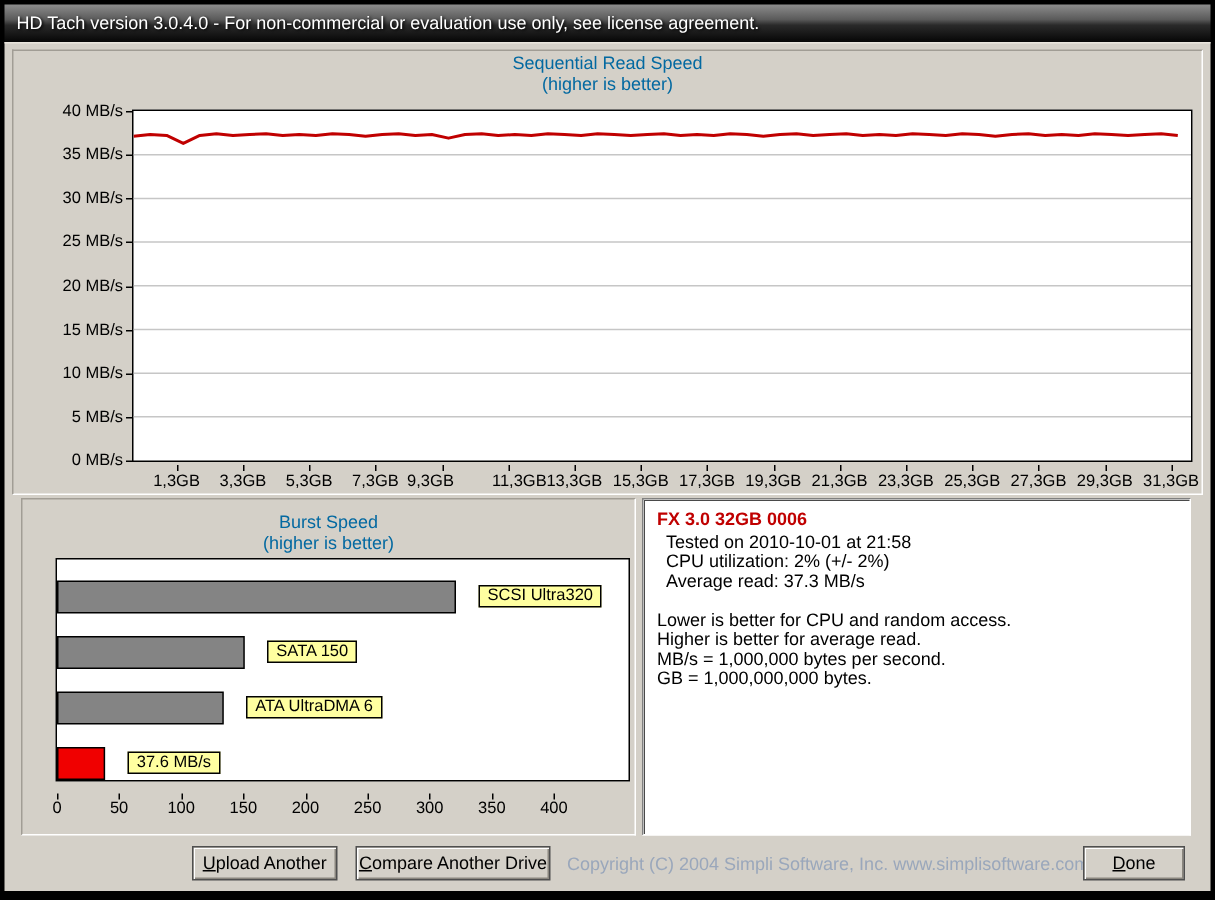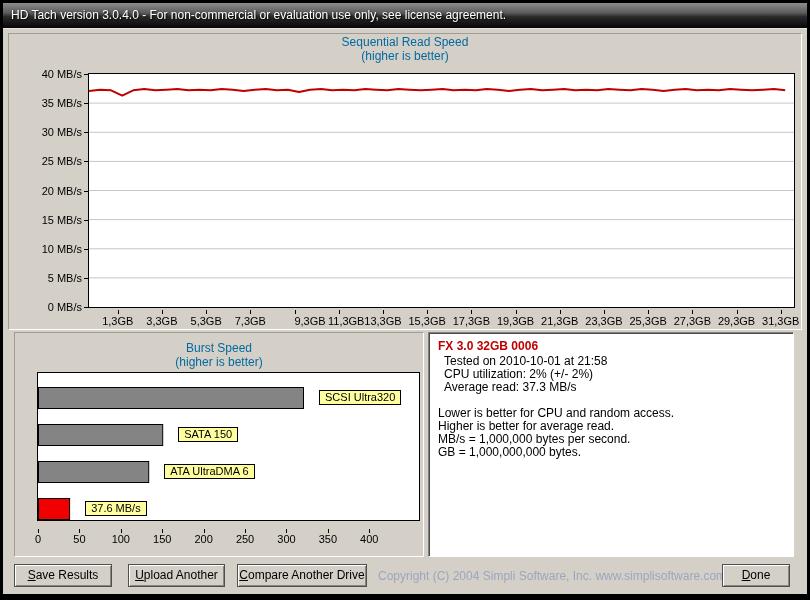--- a/index.html
+++ b/index.html
@@ -144,21 +144,21 @@
         <div class="seq-ylabel" style="top: 34px;">40 MB/s</div>
         <div class="seq-ytick" style="top: 40px;"></div>
         <div class="seq-xlabel" style="left: 78.7304px;">1,3GB</div>
         <div class="seq-xtick" style="left: 108.73px;"></div>
         <div class="seq-xlabel" style="left: 122.931px;">3,3GB</div>
         <div class="seq-xtick" style="left: 152.931px;"></div>
         <div class="seq-xlabel" style="left: 167.132px;">5,3GB</div>
         <div class="seq-xtick" style="left: 197.132px;"></div>
         <div class="seq-xlabel" style="left: 211.332px;">7,3GB</div>
         <div class="seq-xtick" style="left: 241.332px;"></div>
-        <div class="seq-xlabel" style="left: 271px; text-align: center;">9,3GB</div>
+        <div class="seq-xlabel" style="left: 248px; text-align: center;">9,3GB</div>
         <div class="seq-xtick" style="left: 285.533px;"></div>
         <div class="seq-xlabel" style="left: 299.734px; padding-left: 15px;">11,3GB</div>
         <div class="seq-xtick" style="left: 329.734px;"></div>
         <div class="seq-xlabel" style="left: 343.934px;">13,3GB</div>
         <div class="seq-xtick" style="left: 373.934px;"></div>
         <div class="seq-xlabel" style="left: 388.135px;">15,3GB</div>
         <div class="seq-xtick" style="left: 418.135px;"></div>
         <div class="seq-xlabel" style="left: 432.335px;">17,3GB</div>
         <div class="seq-xtick" style="left: 462.335px;"></div>
         <div class="seq-xlabel" style="left: 476.536px;">19,3GB</div>
@@ -212,20 +212,19 @@
       <div class="info-line">CPU utilization: 2% (+/- 2%)</div>
       <div class="info-line">Average read: 37.3 MB/s</div>
       <div class="info-notes">
         <div>Lower is better for CPU and random access.</div>
         <div>Higher is better for average read.</div>
         <div>MB/s = 1,000,000 bytes per second.</div>
         <div>GB = 1,000,000,000 bytes.</div>
       </div>
     </div>
 
-    <div class="btn" id="btnSave"><span class="accel">S</span><span>ave Results</span></div>
     <div class="btn" id="btnUpload"><span class="accel">U</span><span>pload Another</span></div>
     <div class="btn" id="btnCompare"><span class="accel">C</span><span>ompare Another Drive</span></div>
     <div class="copyright">Copyright (C) 2004 Simpli Software, Inc. www.simplisoftware.com</div>
     <div class="btn" id="btnDone"><span class="accel">D</span><span>one</span></div>
 
   </div>
 </div>
 
 </body></html>

